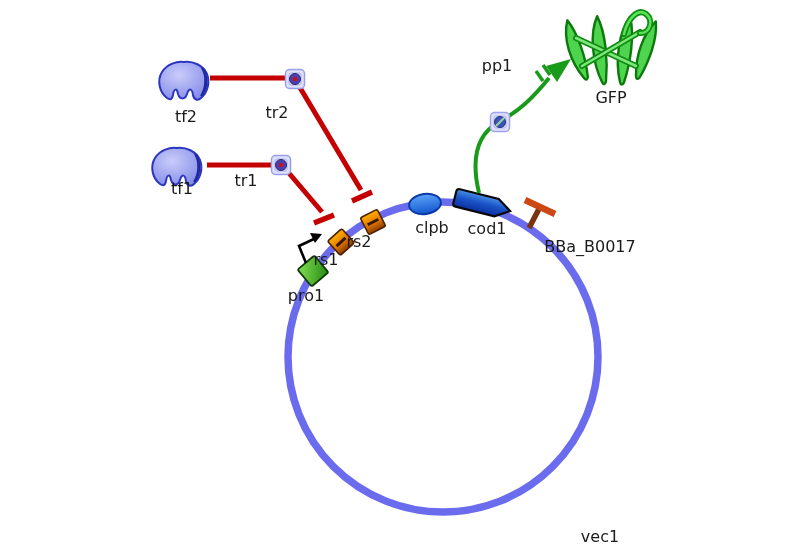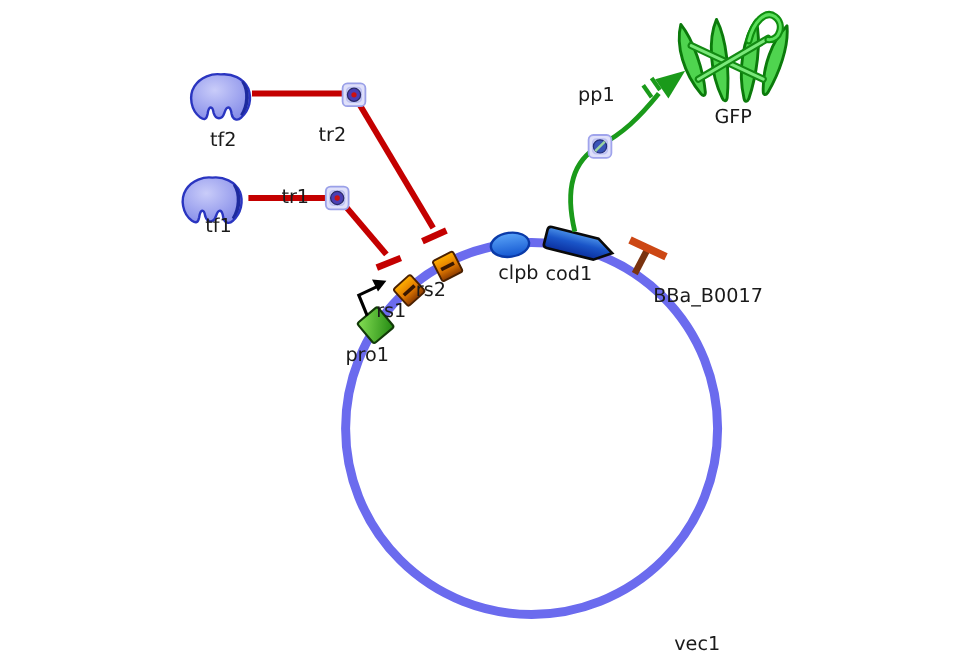--- a/index.html
+++ b/index.html
@@ -151,23 +151,23 @@
         <line x1="72" y1="24" x2="14" y2="58" stroke="#7ae87a" stroke-width="2.5"></line>
         <path d="M56,26 C60,10 70,0 78,6 C86,12 82,26 72,25" stroke="#0f8f0f" stroke-width="6"></path>
         <path d="M56,26 C60,10 70,0 78,6 C86,12 82,26 72,25" stroke="#5ce05c" stroke-width="2.5"></path>
       </g>
     </g>
   </svg>
 
   <span class="lbl" style="left:186px;top:116px">tf2</span>
   <span class="lbl" style="left:277px;top:112px">tr2</span>
   <span class="lbl" style="left:182px;top:188px">tf1</span>
-  <span class="lbl" style="left:246px;top:164px">tr1</span>
-  <span class="lbl" style="left:497px;top:79px">pp1</span>
+  <span class="lbl" style="left:246px;top:180px">tr1</span>
+  <span class="lbl" style="left:497px;top:65px">pp1</span>
   <span class="lbl" style="left:611px;top:97px">GFP</span>
   <span class="lbl" style="left:306px;top:295px">pro1</span>
   <span class="lbl" style="left:326px;top:259px">rs1</span>
   <span class="lbl" style="left:359px;top:241px">rs2</span>
   <span class="lbl" style="left:432px;top:227px">clpb</span>
-  <span class="lbl" style="left:474px;top:228px">cod1</span>
+  <span class="lbl" style="left:487px;top:228px">cod1</span>
   <span class="lbl" style="left:590px;top:246px">BBa_B0017</span>
-  <span class="lbl" style="left:581px;top:536px">vec1</span>
+  <span class="lbl" style="left:600px;top:536px">vec1</span>
 </div>
 
 </body></html>

